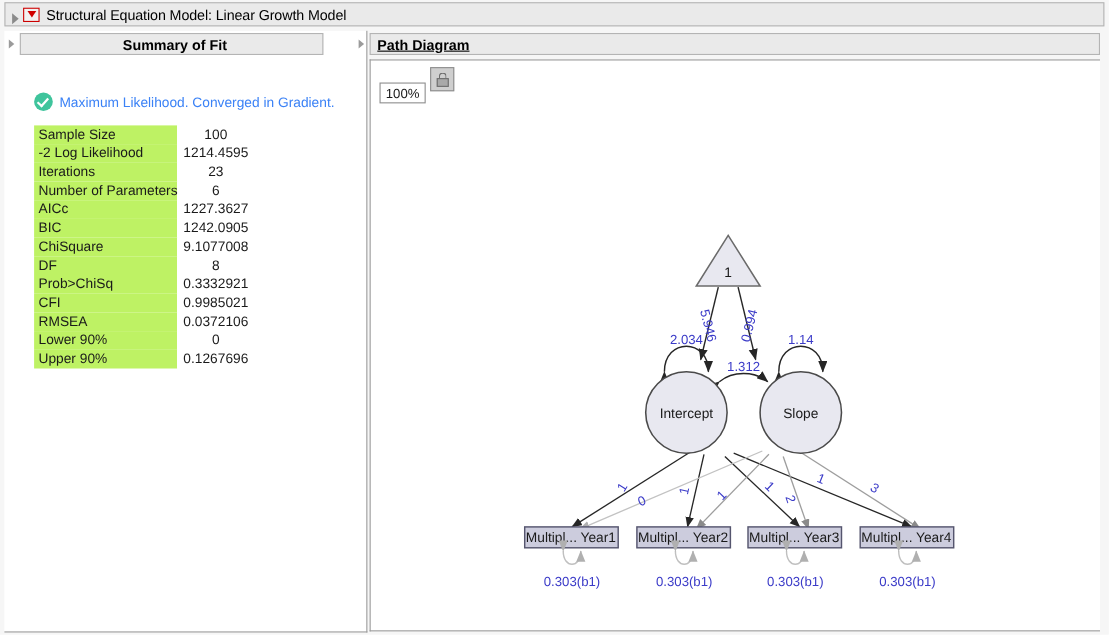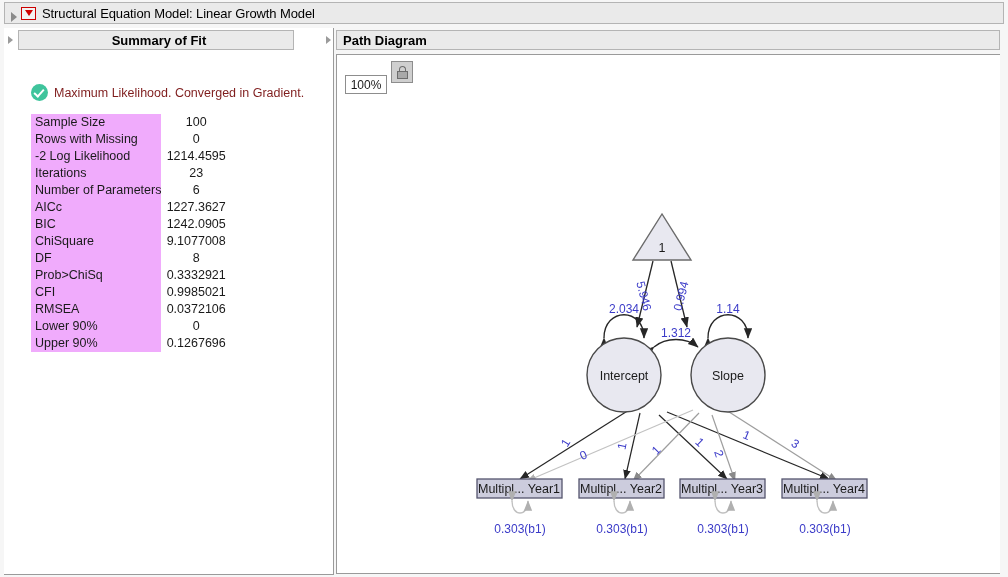--- a/index.html
+++ b/index.html
@@ -126,39 +126,39 @@
     content: "";
     position: absolute;
     left: 5px; top: 3px;
     width: 4px; height: 8px;
     border: solid #ffffff;
     border-width: 0 2px 2px 0;
     transform: rotate(42deg);
   }
   #converge-text {
     font-size: 12.5px;
-    color: #7f1d1d;
+    color: #3b82f6;
   }
 
   #fit-table {
     position: absolute;
     left: 27px; top: 86px;
     width: 203px;
     border-collapse: collapse;
   }
   #fit-table td {
     font-size: 12.5px;
     color: #1a1a1a;
     padding: 0 0 0 0;
     height: 17px;
     line-height: 17px;
     white-space: nowrap;
   }
   #fit-table td.lbl {
-    background: #f0abfc;
+    background: #bef264;
     padding-left: 4px;
     width: 126px;
   }
   #fit-table td.val {
     background: #ffffff;
     text-align: center;
     padding-right: 3px;
   }
 
   
@@ -175,20 +175,21 @@
     border: 1px solid #b4b4b4;
     box-sizing: border-box;
     display: flex;
     align-items: center;
     padding-left: 6px;
   }
   #path-header span {
     font-weight: bold;
     font-size: 13px;
     color: #000;
+    text-decoration: underline;
   }
   #path-sub-arrow { left: 0px; top: 8px; }
 
   #diagram-canvas {
     position: absolute;
     left: 10px; top: 26px;
     width: 664px; height: 520px;
     background: #ffffff;
     border-left: 1px solid #9a9a9a;
     border-top: 1px solid #9a9a9a;
@@ -289,24 +290,20 @@
     <div id="converge-row">
       <span id="check-icon"></span>
       <span id="converge-text">Maximum Likelihood. Converged in Gradient.</span>
     </div>
 
     <table id="fit-table">
       <tbody id="fit-tbody">
           <tr>
             <td class="lbl">Sample Size</td>
             <td class="val">100</td>
-          </tr>
-          <tr>
-            <td class="lbl">Rows with Missing</td>
-            <td class="val">0</td>
           </tr>
           <tr>
             <td class="lbl">-2 Log Likelihood</td>
             <td class="val">1214.4595</td>
           </tr>
           <tr>
             <td class="lbl">Iterations</td>
             <td class="val">23</td>
           </tr>
           <tr>

